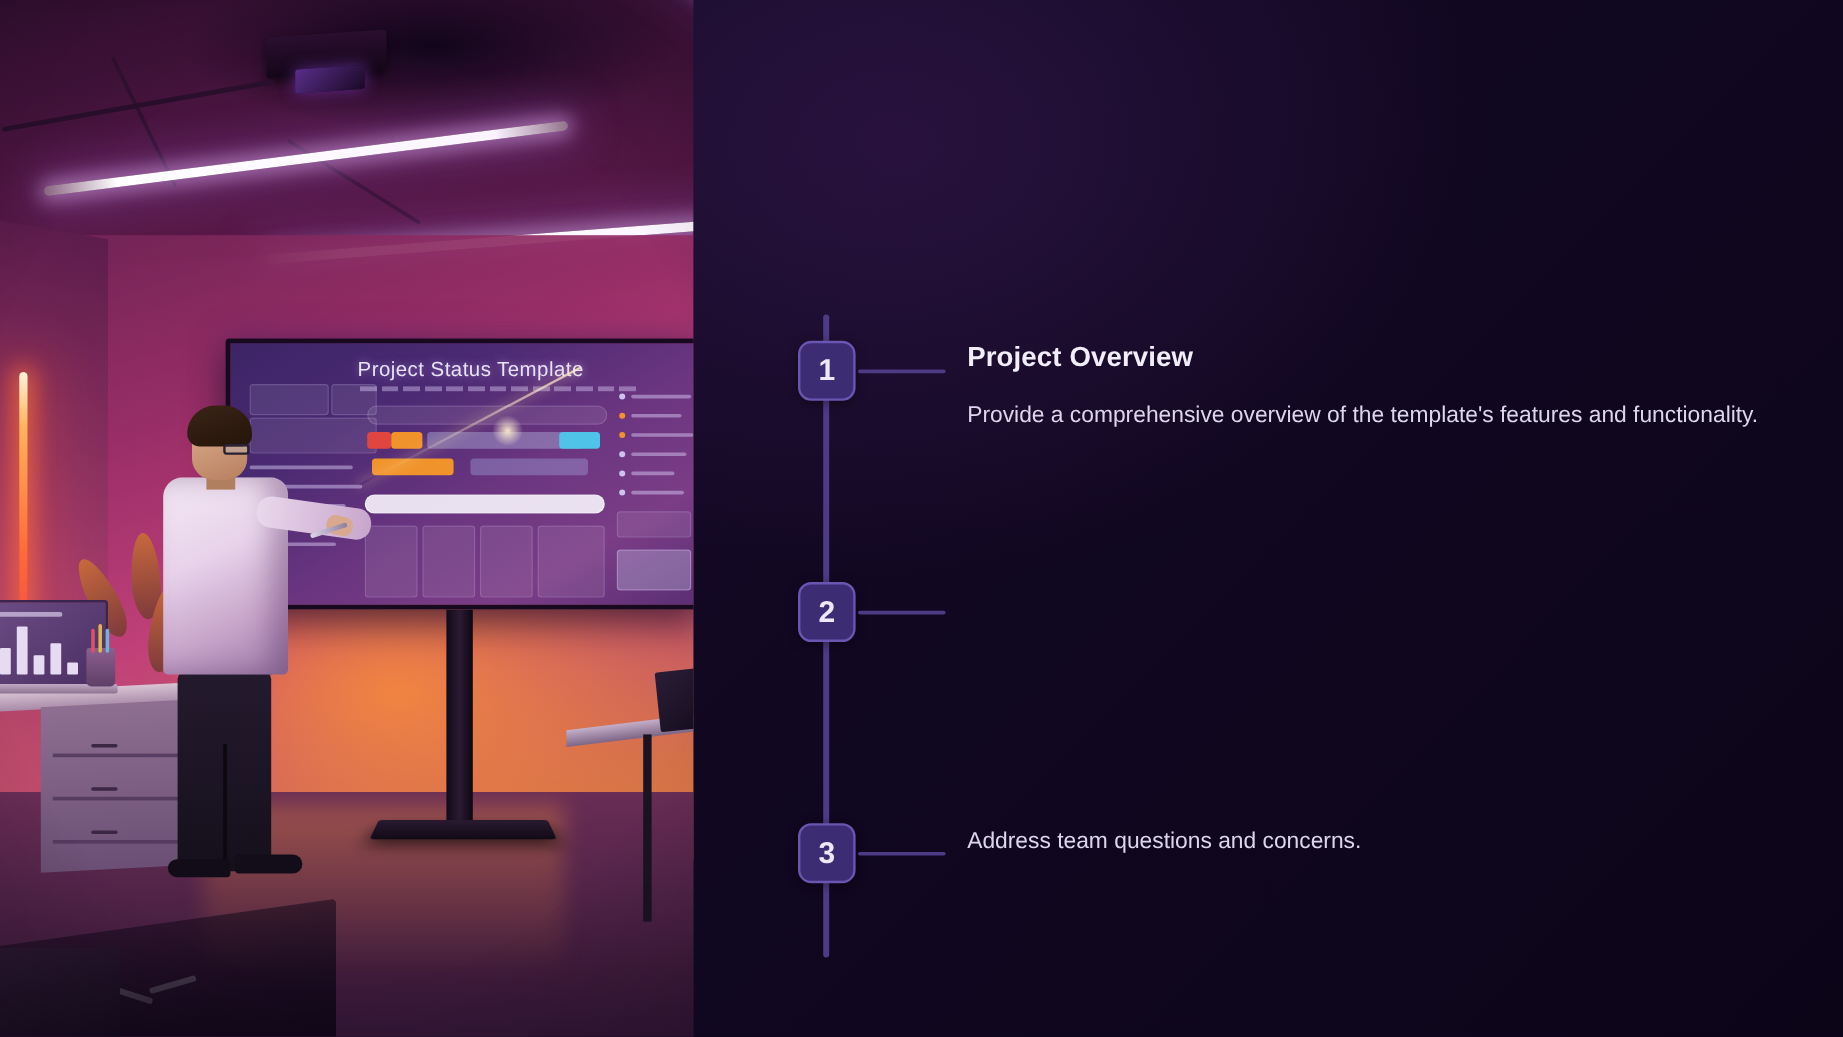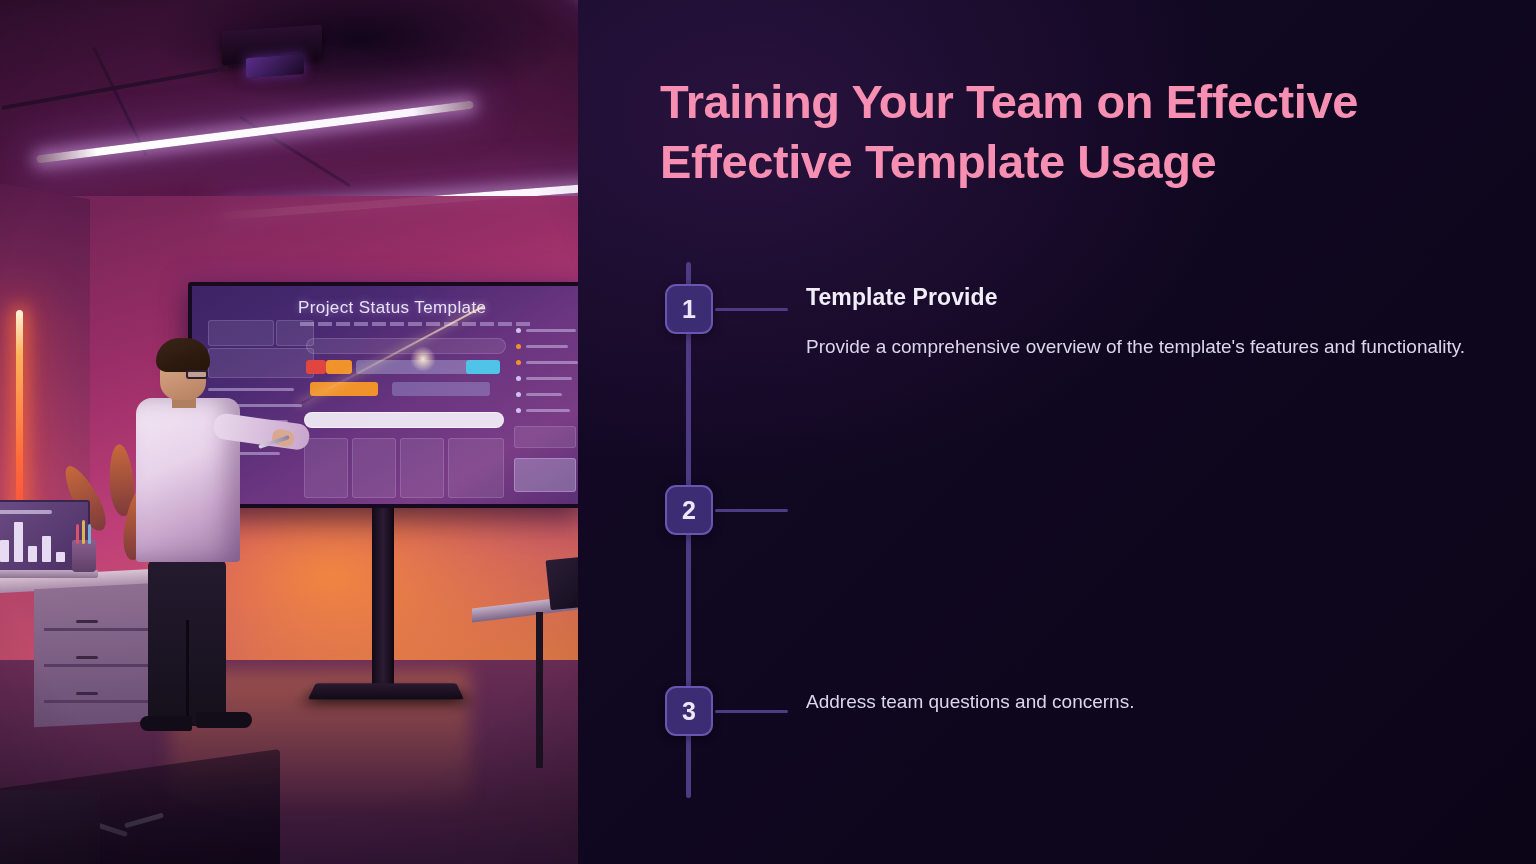--- a/index.html
+++ b/index.html
@@ -470,30 +470,29 @@
     <div class="rtable-leg"></div>
     <div class="rlaptop"></div>
 
     <div class="fg-dark"></div>
     <div class="fg-box"></div>
     <div class="photo-vig"></div>
   </div>
 
   <div class="panel">
 
-    <h1 class="title">Training Your Team on Effective Effective Template Usage</h1>
 
     <div class="timeline">
       <div class="tl-spine"></div>
 
       <div class="tl-item i0">
         <div class="tl-badge">1</div>
         <div class="tl-connector"></div>
         <div class="tl-body">
-          <div class="tl-head">Template Provide</div>
+          <div class="tl-head">Project Overview</div>
           <div class="tl-desc">Provide a comprehensive overview of the template's features and functionality.</div>
         </div>
       </div>
 
       <div class="tl-item i1">
         <div class="tl-badge">2</div>
         <div class="tl-connector"></div>
         <div class="tl-body">
         </div>
       </div>

